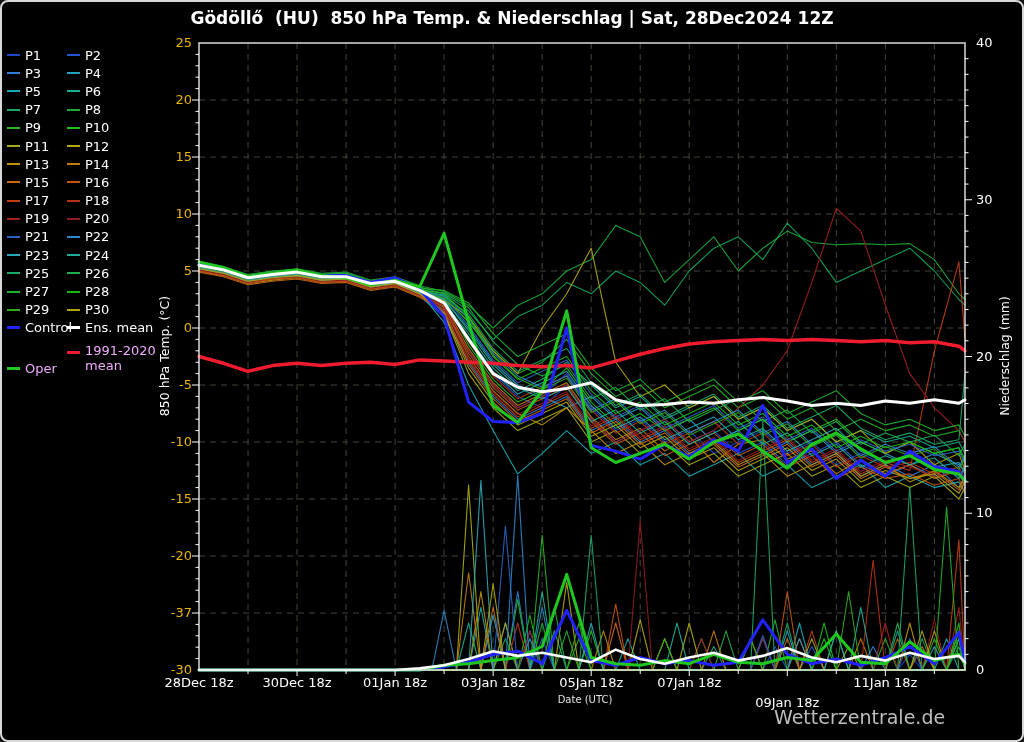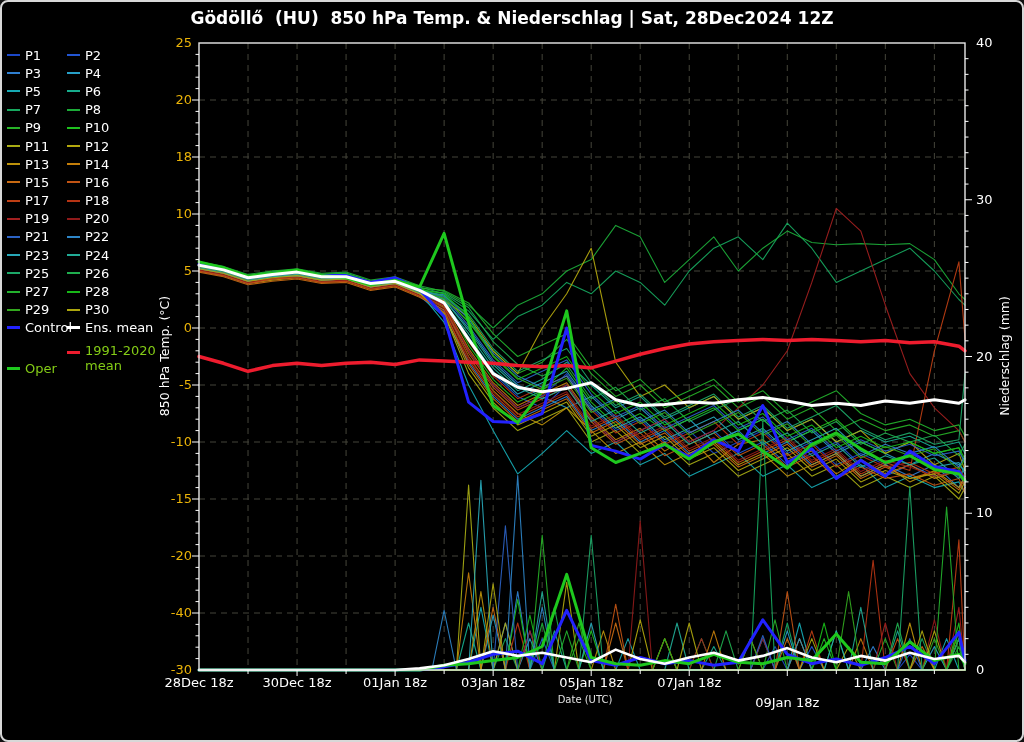--- a/index.html
+++ b/index.html
@@ -29,21 +29,21 @@
     color:#e2e2e2;font-size:10px;
   }
   .footer-left{position:absolute;top:704px;left:150px;color:#bdbdbd;font-size:19px;}
   .footer-right{position:absolute;top:704px;left:772px;color:#bdbdbd;font-size:19px;}
   #legend-grid{
     position:absolute;left:5px;top:44px;display:grid;
     grid-template-columns:60px 86px;grid-auto-rows:18.2px;
   }
   .leg-item{display:flex;align-items:center;color:#fff;font-size:13px;white-space:nowrap;}
   .leg-swatch{display:inline-block;width:13px;height:2px;margin-right:5px;flex:0 0 13px;}
-  .leg-block{position:absolute;display:flex;color:#84cc16;font-size:13px;}
+  .leg-block{position:absolute;display:flex;color:#f0abfc;font-size:13px;}
   .clim-block{left:65px;top:342px;}
   .oper-block{left:5px;top:359px;align-items:center;}
   .clim-swatch{display:inline-block;width:13px;height:3px;margin-right:5px;margin-top:7px;flex:0 0 13px;}
   .two-line{line-height:14.5px;}
 </style>
 </head>
 <body>
 
 <div class="canvas">
   <div class="title">Gödöllő  (HU)  850 hPa Temp. &amp; Niederschlag | Sat, 28Dec2024 12Z</div>
@@ -393,33 +393,34 @@
 
   <div class="leg-block oper-block">
     <span class="leg-swatch" id="oper-swatch" style="height: 3px; background: rgb(30, 200, 30);"></span>
     <span>Oper</span>
   </div>
 
   <div class="axis-title-left">850 hPa Temp. (°C)</div>
   <div class="axis-title-right">Niederschlag (mm)</div>
   <div class="xaxis-title">Date (UTC)</div>
 
+  <div class="footer-right">Wetterzentrale.de</div>
 
   <div id="tick-labels">
       <div class="ytick-l" style="left: 148px; top: 33px;">25</div>
       <div class="ytick-l" style="left: 148px; top: 90px;">20</div>
-      <div class="ytick-l" style="left: 148px; top: 147px;">18</div>
+      <div class="ytick-l" style="left: 148px; top: 147px;">15</div>
       <div class="ytick-l" style="left: 148px; top: 204px;">10</div>
       <div class="ytick-l" style="left: 148px; top: 261px;">5</div>
       <div class="ytick-l" style="left: 148px; top: 318px;">0</div>
       <div class="ytick-l" style="left: 148px; top: 375px;">-5</div>
       <div class="ytick-l" style="left: 148px; top: 432px;">-10</div>
       <div class="ytick-l" style="left: 148px; top: 489px;">-15</div>
       <div class="ytick-l" style="left: 148px; top: 546px;">-20</div>
-      <div class="ytick-l" style="left: 148px; top: 603px;">-40</div>
+      <div class="ytick-l" style="left: 148px; top: 603px;">-37</div>
       <div class="ytick-l" style="left: 148px; top: 660px;">-30</div>
       <div class="ytick-r" style="left: 974px; top: 33px;">40</div>
       <div class="ytick-r" style="left: 974px; top: 189.75px;">30</div>
       <div class="ytick-r" style="left: 974px; top: 346.5px;">20</div>
       <div class="ytick-r" style="left: 974px; top: 503.25px;">10</div>
       <div class="ytick-r" style="left: 974px; top: 660px;">0</div>
       <div class="xtick" style="left: 149px; top: 673px;">28Dec 18z</div>
       <div class="xtick" style="left: 247.048px; top: 673px;">30Dec 18z</div>
       <div class="xtick" style="left: 345.096px; top: 673px;">01Jan 18z</div>
       <div class="xtick" style="left: 443.144px; top: 673px;">03Jan 18z</div>

